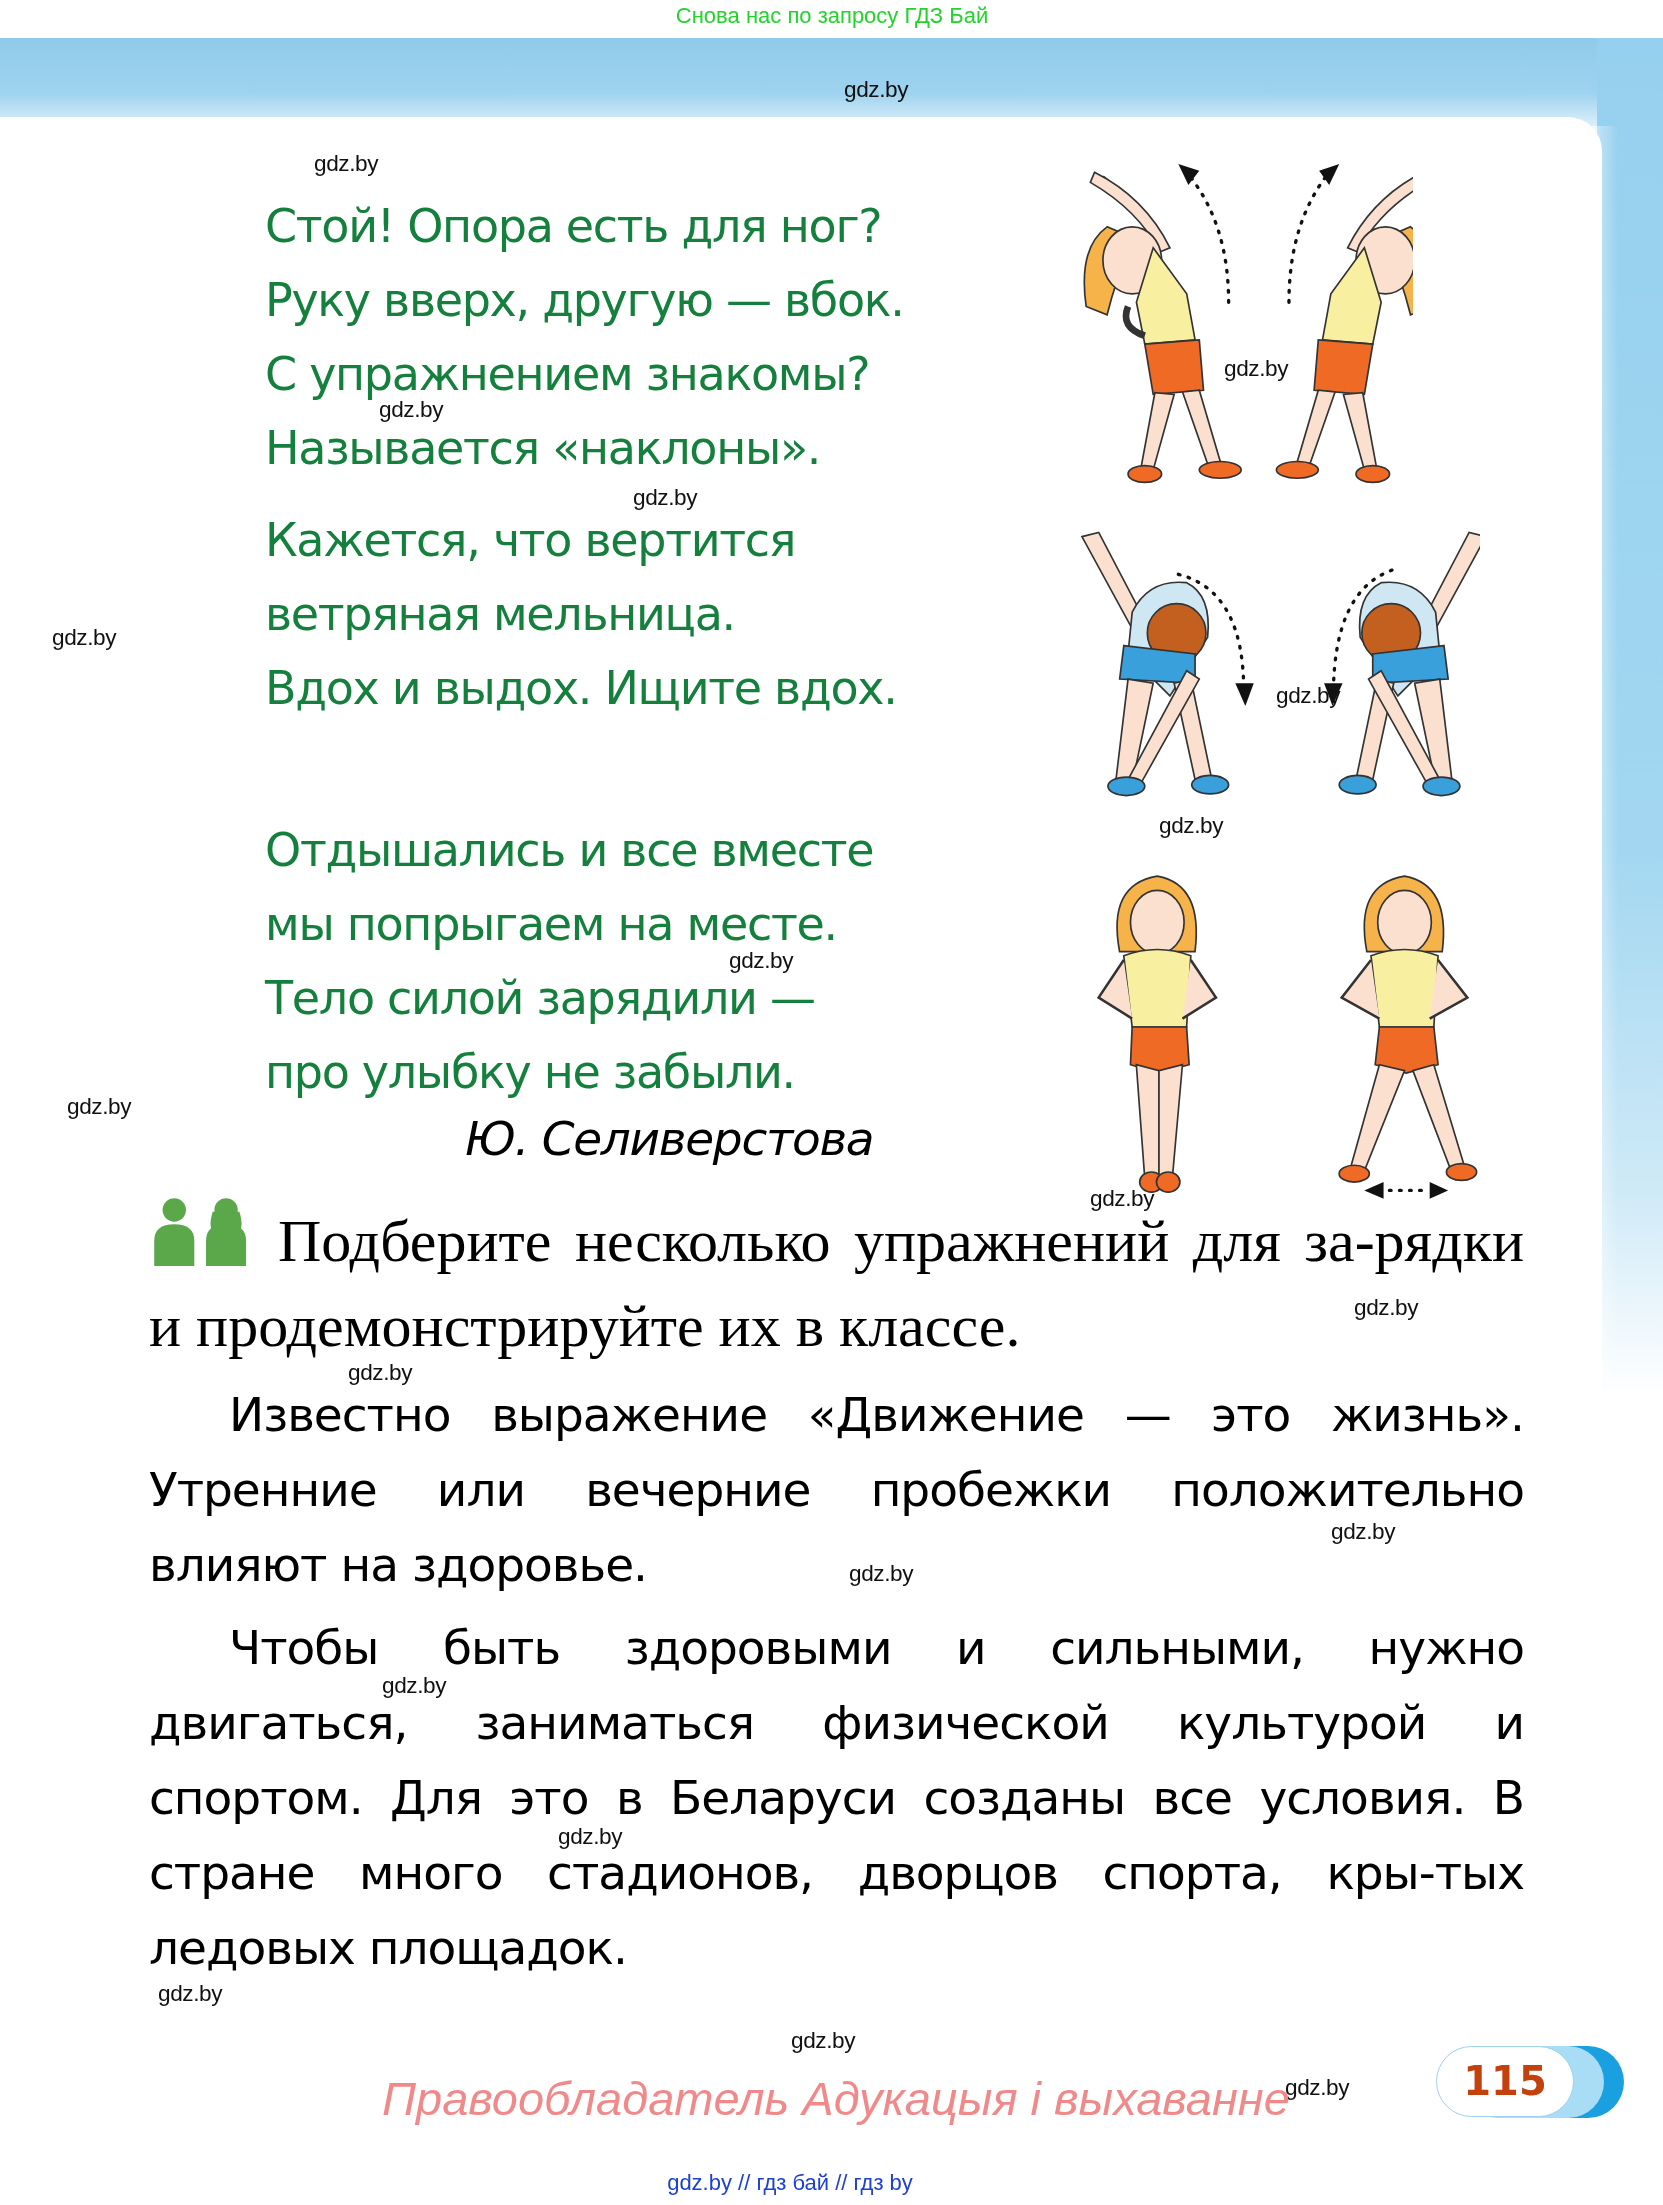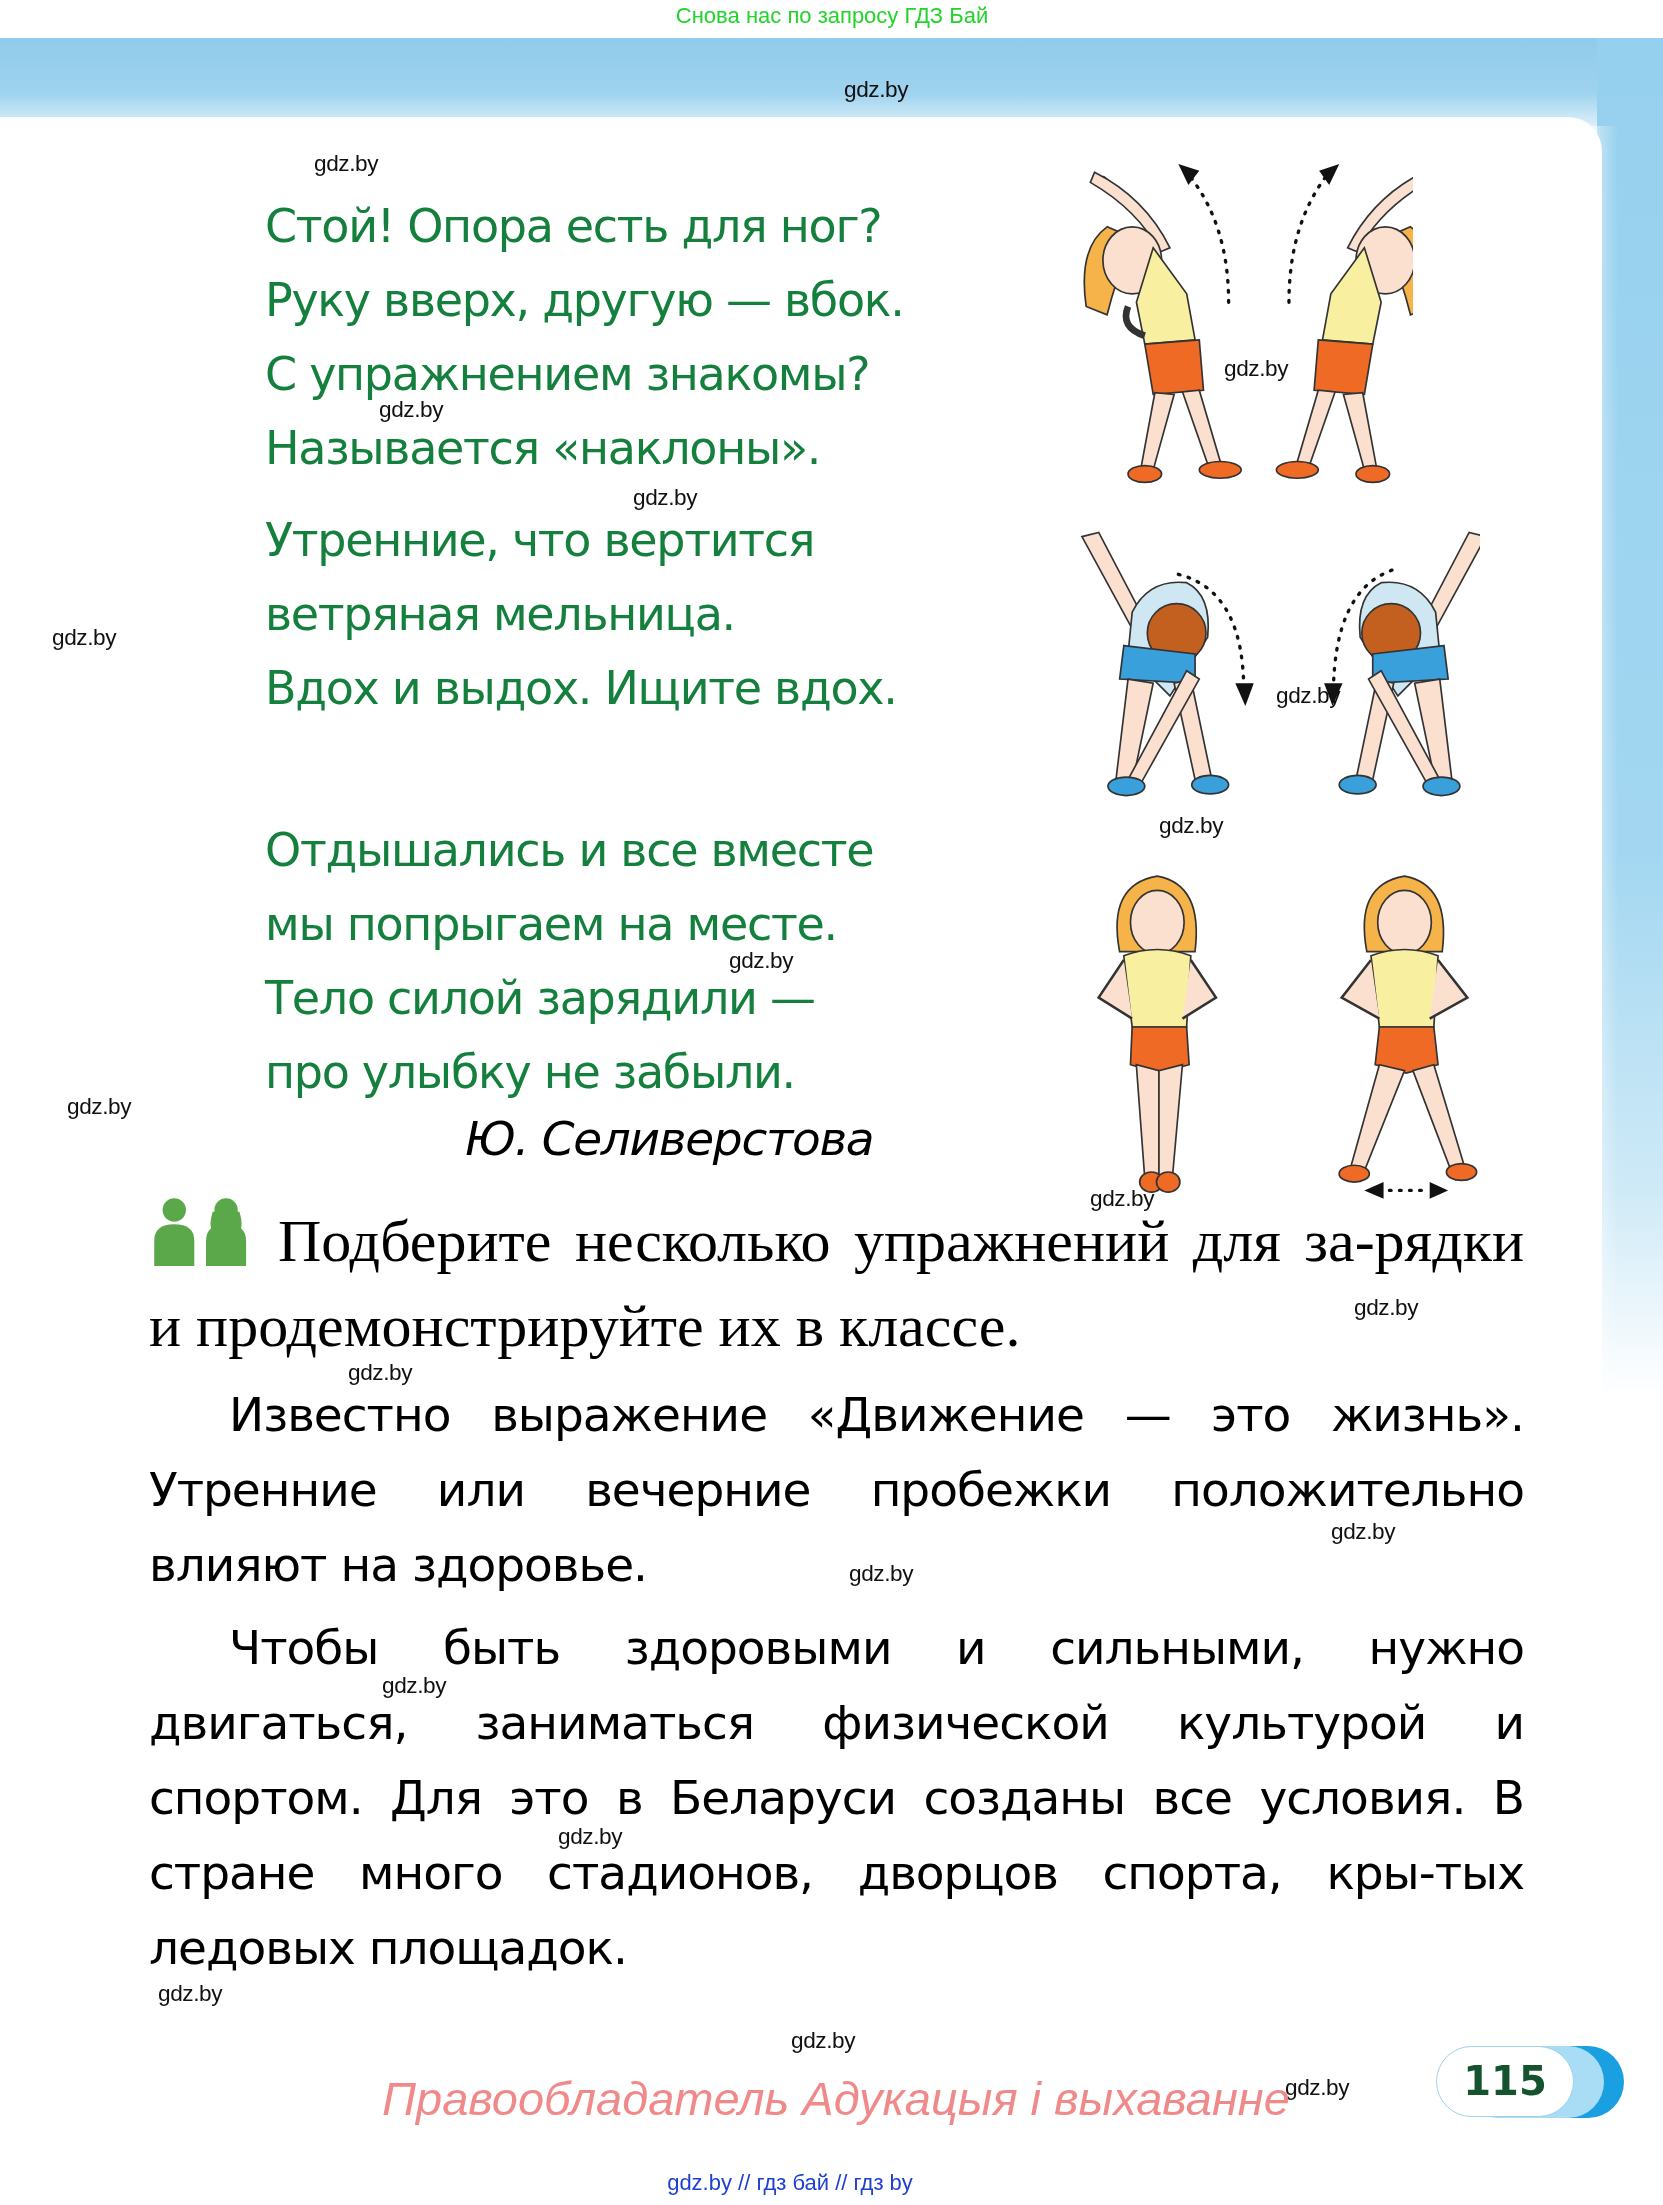--- a/index.html
+++ b/index.html
@@ -71,21 +71,21 @@
     background: #1a9fe0; border-radius: 36px;
   }
   .page-badge .back1 {
     position: absolute; left: 25px; top: 0; width: 143px; height: 72px;
     background: #a9dcf5; border-radius: 36px;
   }
   .page-badge .front {
     position: absolute; left: 0; top: 0; width: 136px; height: 69px;
     background: #fff; border: 1.7px solid #9fd2ee; border-radius: 36px;
     text-align: center; line-height: 69px;
-    font-family: "DejaVu Sans", sans-serif; font-weight: bold; font-size: 40px; color: #14532d;
+    font-family: "DejaVu Sans", sans-serif; font-weight: bold; font-size: 40px; color: #c2410c;
   }
   .bottom-links {
     position: absolute; left: 0; width: 1580px; top: 2170px; text-align: center;
     font-family: "Liberation Sans", sans-serif; font-size: 22px; color: #1e3fd0;
   }
 </style>
 </head>
 <body>
 
 <div class="topbar">
@@ -117,21 +117,21 @@
 <span class="wm" style="left:791px;top:2028px">gdz.by</span>
 <span class="wm" style="left:1285px;top:2075px">gdz.by</span>
 
 <div class="poem" style="top:189px">
   <div>Стой! Опора есть для ног?</div>
   <div>Руку вверх, другую — вбок.</div>
   <div>С упражнением знакомы?</div>
   <div>Называется «наклоны».</div>
 </div>
 <div class="poem" style="top:503px">
-  <div>Утренние, что вертится</div>
+  <div>Кажется, что вертится</div>
   <div>ветряная мельница.</div>
   <div>Вдох и выдох. Ищите вдох.</div>
 </div>
 <div class="poem" style="top:813px">
   <div>Отдышались и все вместе</div>
   <div>мы попрыгаем на месте.</div>
   <div>Тело силой зарядили —</div>
   <div>про улыбку не забыли.</div>
 </div>
 <div class="author">Ю. Селиверстова</div>

